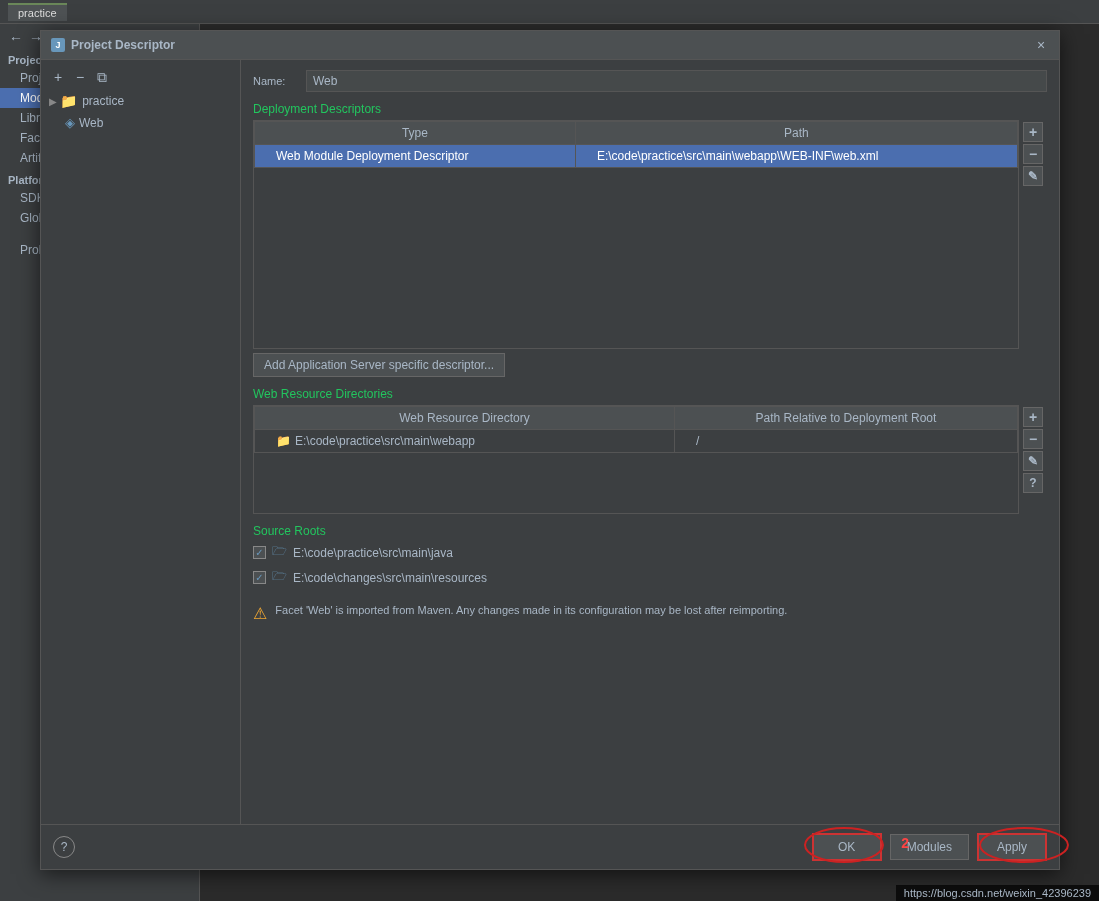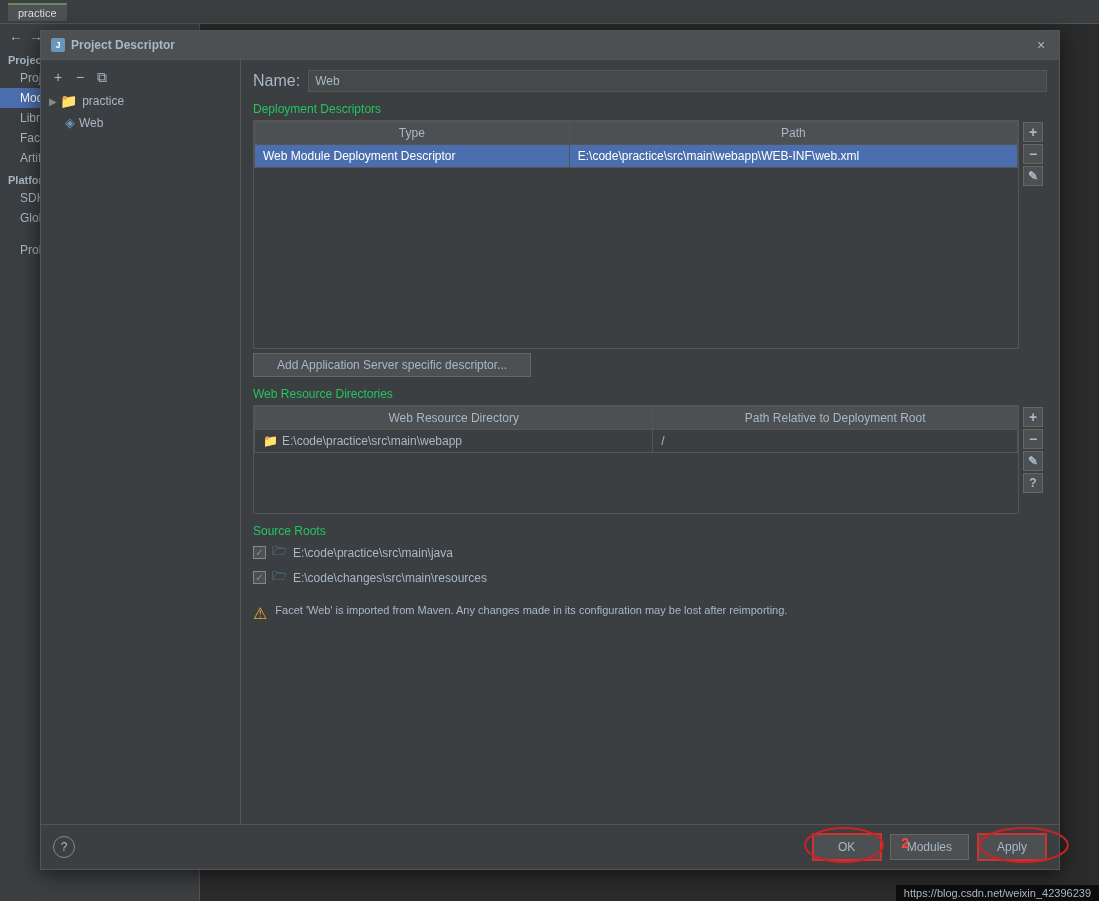--- a/index.html
+++ b/index.html
@@ -227,21 +227,21 @@
       gap: 10px;
     }
 
     .field-row {
       display: flex;
       align-items: center;
       gap: 8px;
     }
 
     .field-label {
-      font-size: 16px;
+      font-size: 11px;
       color: #a9b7c6;
       min-width: 45px;
     }
 
     .field-input {
       flex: 1;
       background: #45494a;
       border: 1px solid #555;
       color: #a9b7c6;
       padding: 3px 6px;
@@ -265,21 +265,21 @@
     .data-table th {
       background: #4c5052;
       color: #a9b7c6;
       padding: 4px 8px;
       text-align: center;
       border: 1px solid #555;
       font-weight: normal;
     }
 
     .data-table td {
-      padding: 4px 8px;
+      padding: 4px 21px;
       border: 1px solid #555;
       color: #a9b7c6;
     }
 
     .data-table tr.selected td {
       background: #4b6eaf;
       color: #ffffff;
     }
 
     .table-wrapper {
@@ -309,21 +309,21 @@
       font-size: 14px;
       font-weight: bold;
     }
 
     .add-descriptor-btn {
       display: inline-flex;
       align-items: center;
       background: #4c5052;
       border: 1px solid #666;
       color: #a9b7c6;
-      padding: 4px 23px;
+      padding: 4px 10px;
       cursor: pointer;
       font-size: 12px;
       gap: 4px;
       margin-top: 4px;
     }
 
     
     .source-roots-area {
       display: flex;
       flex-direction: column;

